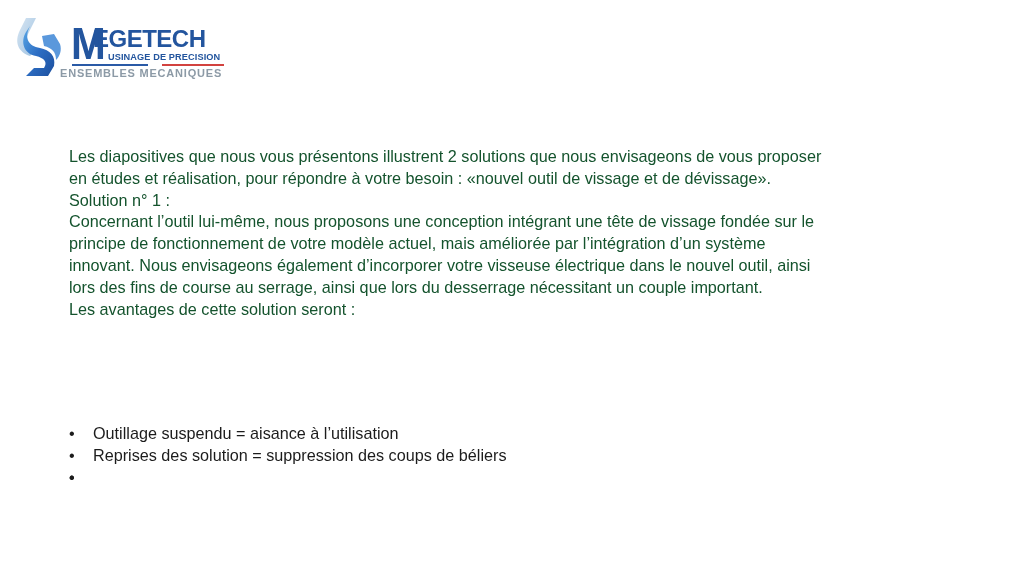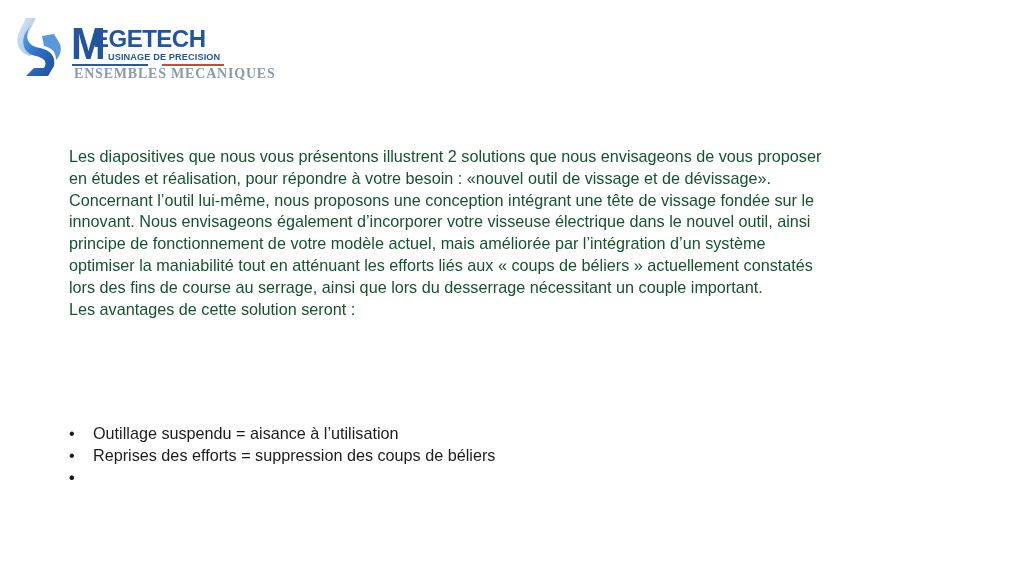--- a/index.html
+++ b/index.html
@@ -25,23 +25,23 @@
   .logo-sub {
     position: absolute; left: 79px; top: 36px;
     font-family: "Liberation Sans", sans-serif; font-weight: bold;
     font-size: 9.2px; line-height: 10px; color: #23559e; letter-spacing: 0.1px;
     white-space: nowrap;
     padding-left: 15px;
   }
   .logo-line-blue { position: absolute; left: 58px; top: 48px; width: 76px; height: 2px; background: #2a5aa6; }
   .logo-line-red { position: absolute; left: 148px; top: 48px; width: 62px; height: 2px; background: #d2423f; }
   .logo-tag {
-    position: absolute; left: 60px; top: 52px;
-    font-family: Liberation Serif, serif; font-weight: bold;
-    font-size: 14px; line-height: 11px; color: #8c9aa6; letter-spacing: 0.8px;
+    position: absolute; left: 46px; top: 52px;
+    font-family: Liberation Sans, sans-serif; font-weight: bold;
+    font-size: 11px; line-height: 11px; color: #8c9aa6; letter-spacing: 0.8px;
     white-space: nowrap;
   }
 
   .content {
     position: absolute; left: 69px; top: 146px; width: 900px;
     font-size: 16.2px; line-height: 21.8px; color: #14532d;
   }
   .content p { margin: 0; white-space: nowrap; }
   .bullets {
     position: absolute; left: 69px; top: 422px; width: 600px;
@@ -77,36 +77,36 @@
   <div class="logo-word">EGETECH</div>
   <div class="logo-sub">USINAGE DE PRECISION</div>
   <div class="logo-line-blue"></div>
   <div class="logo-line-red"></div>
   <div class="logo-tag">ENSEMBLES MECANIQUES</div>
 </div>
 
 <div class="content">
   <p>Les diapositives que nous vous présentons illustrent 2 solutions que nous envisageons de vous proposer</p>
   <p>en études et réalisation, pour répondre à votre besoin : «nouvel outil de vissage et de dévissage».</p>
+  <p>Solution n° 1 :</p>
   <p>Concernant l’outil lui-même, nous proposons une conception intégrant une tête de vissage fondée sur le</p>
+  <p>principe de fonctionnement de votre modèle actuel, mais améliorée par l’intégration d’un système</p>
   <p>innovant. Nous envisageons également d’incorporer votre visseuse électrique dans le nouvel outil, ainsi</p>
-  <p>principe de fonctionnement de votre modèle actuel, mais améliorée par l’intégration d’un système</p>
-  <p>optimiser la maniabilité tout en atténuant les efforts liés aux « coups de béliers » actuellement constatés</p>
   <p>lors des fins de course au serrage, ainsi que lors du desserrage nécessitant un couple important.</p>
   <p>Les avantages de cette solution seront :</p>
 </div>
 
 <ul class="bullets">
   <li>
     <span class="bullet-dot">•</span>
     <span>Outillage suspendu = aisance à l’utilisation</span>
   </li>
   <li>
     <span class="bullet-dot">•</span>
-    <span>Reprises des efforts = suppression des coups de béliers</span>
+    <span>Reprises des solution = suppression des coups de béliers</span>
   </li>
   <li>
     <span class="bullet-dot">•</span>
   </li>
   <li>
     <span class="bullet-dot">•</span>
   </li>
 </ul>
 
 </body></html>

